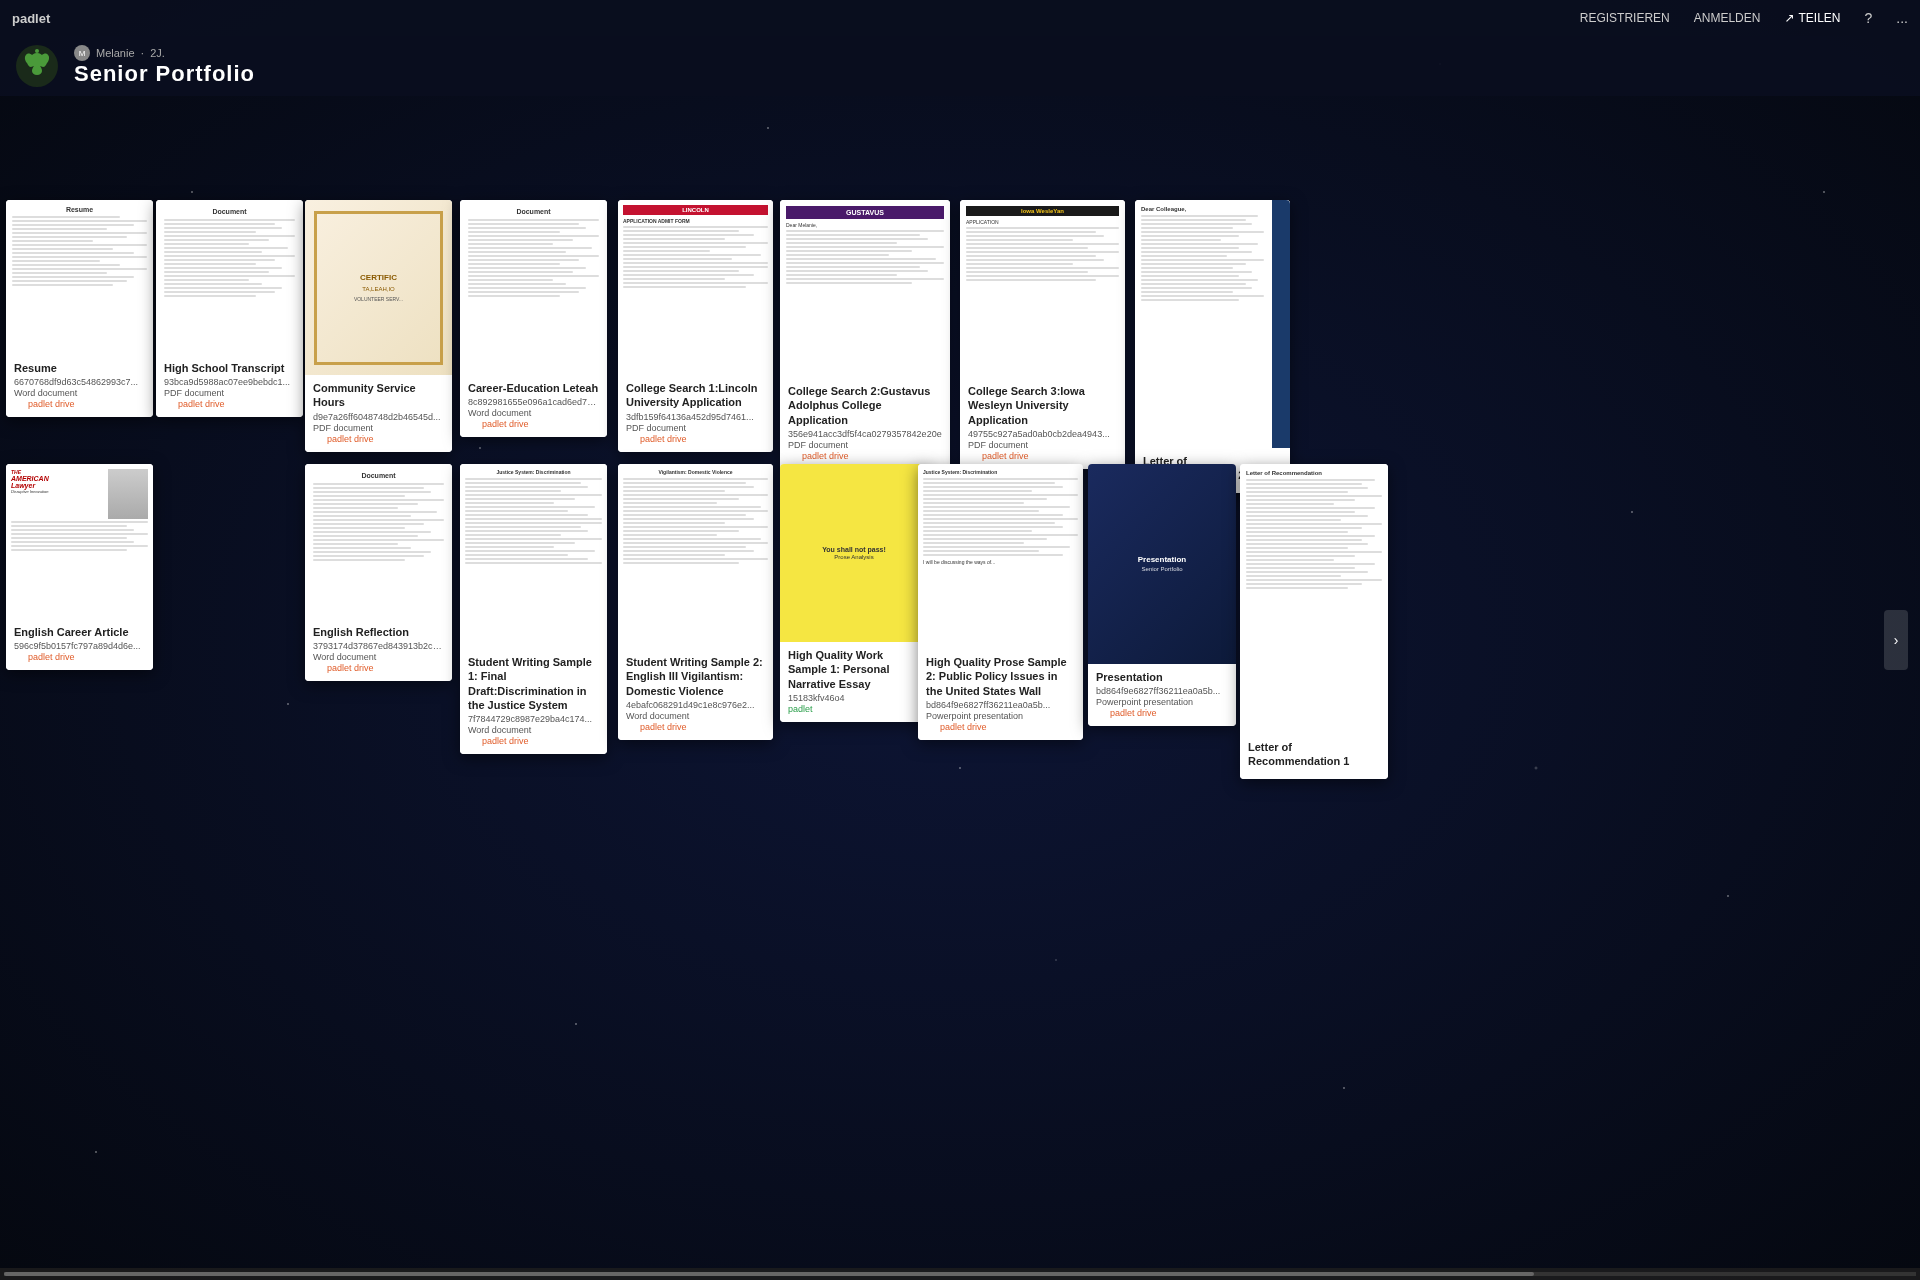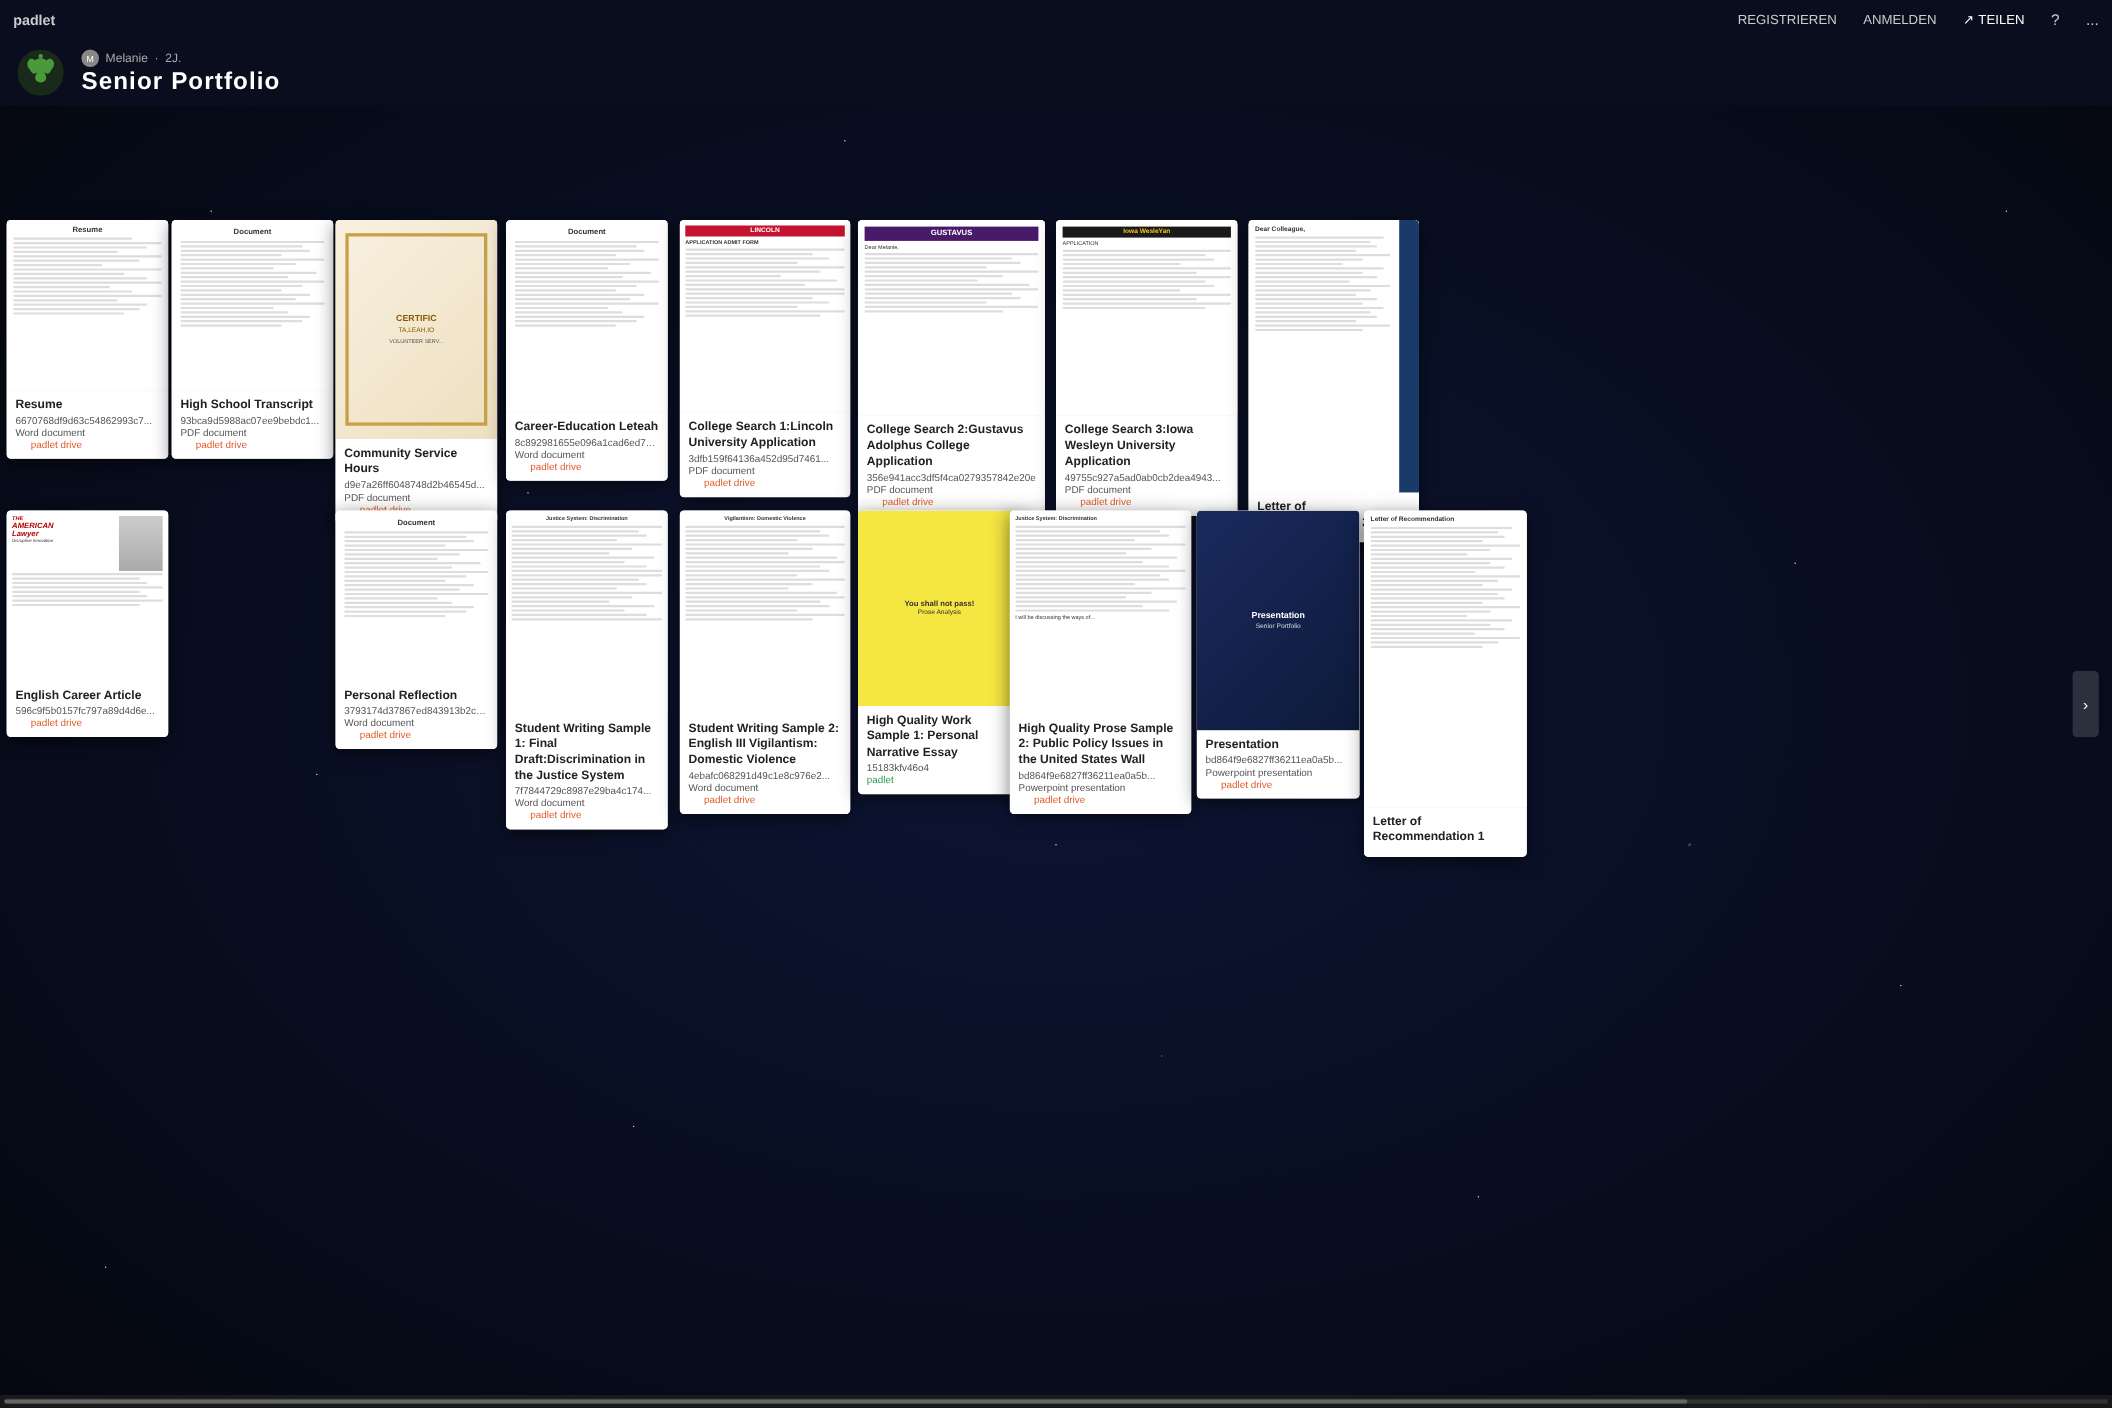--- a/index.html
+++ b/index.html
@@ -338,21 +338,21 @@
     </div>
     <div class="card-body">
       <div class="card-title">High School Transcript</div>
         <div class="card-filename">93bca9d5988ac07ee9bebdc1...</div>
         <div class="card-type">PDF document</div>
         <div class="card-source">padlet drive</div>
     </div>
   </div>
     <div class="card" style="left: 305px; top: 104px; width: 147px;">
     <div class="card-preview">
-      <div style="width:100%;height:199px;background:linear-gradient(135deg,#f9f0e0,#ede0c0);display:flex;align-items:center;justify-content:center;overflow:hidden;">
+      <div style="width:100%;height:175px;background:linear-gradient(135deg,#f9f0e0,#ede0c0);display:flex;align-items:center;justify-content:center;overflow:hidden;">
         <div style="border:3px solid #c8a04a;width:88%;height:88%;display:flex;align-items:center;justify-content:center;flex-direction:column;padding:8px;">
           <div style="font-size:8px;font-weight:bold;color:#8a5a00;text-align:center;margin-bottom:4px;">CERTIFIC</div>
           <div style="font-size:6px;color:#8a5a00;text-align:center;">TA,LEAH,IO</div>
           <div style="font-size:5px;color:#555;text-align:center;margin-top:4px;">VOLUNTEER SERV...</div>
         </div>
       </div>
     </div>
     <div class="card-body">
       <div class="card-title">Community Service Hours</div>
         <div class="card-filename">d9e7a26ff6048748d2b46545d...</div>
@@ -564,21 +564,21 @@
           <div class="doc-line" style="width:80%"></div>
           <div class="doc-line" style="width:100%"></div>
           <div class="doc-line" style="width:65%"></div>
           <div class="doc-line" style="width:75%"></div>
           <div class="doc-line" style="width:90%"></div>
           <div class="doc-line" style="width:85%"></div>
           <div class="doc-line" style="width:70%"></div>
       </div>
     </div>
     <div class="card-body">
-      <div class="card-title">Personal Reflection</div>
+      <div class="card-title">English Reflection</div>
         <div class="card-filename">3793174d37867ed843913b2c9...</div>
         <div class="card-type">Word document</div>
         <div class="card-source">padlet drive</div>
     </div>
   </div>
     <div class="card" style="left: 460px; top: 368px; width: 147px;">
     <div class="card-preview">
       <div style="width:100%;height:185px;background:#fff;padding:5px;overflow:hidden;">
         <div style="font-size:5px;color:#333;font-weight:bold;margin-bottom:3px;text-align:center;">Justice System: Discrimination</div>
         <div class="doc-line" style="width:100%"></div>

